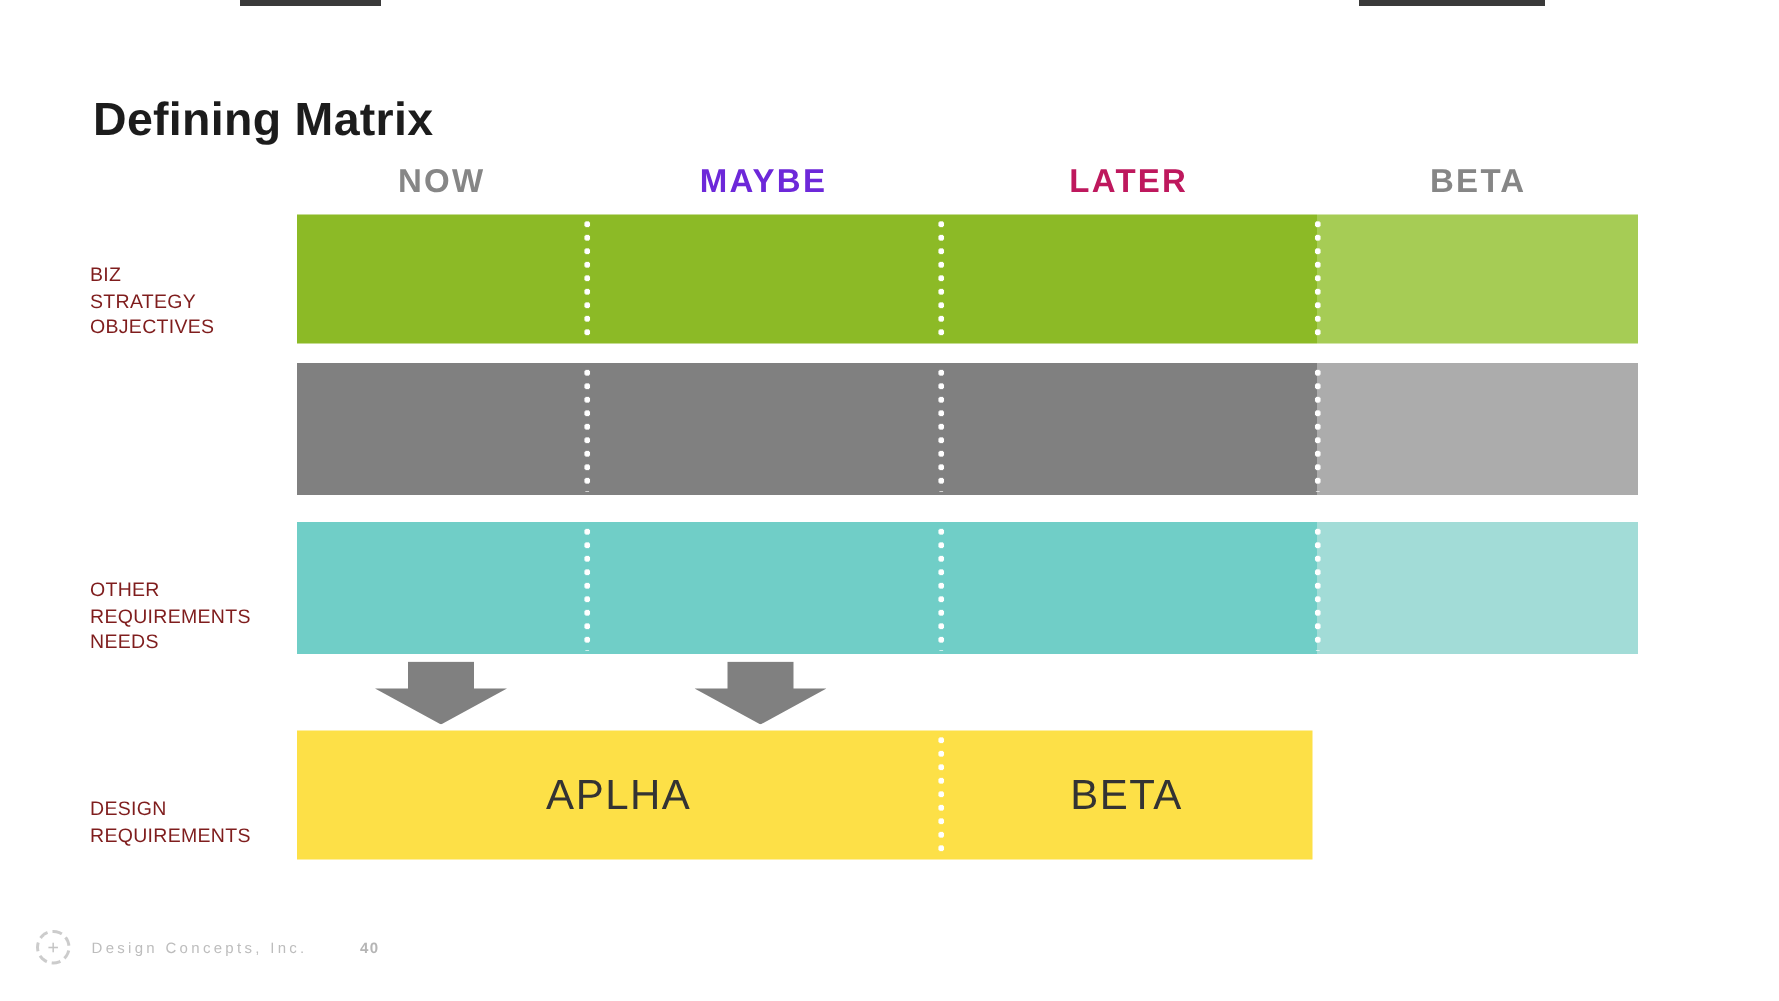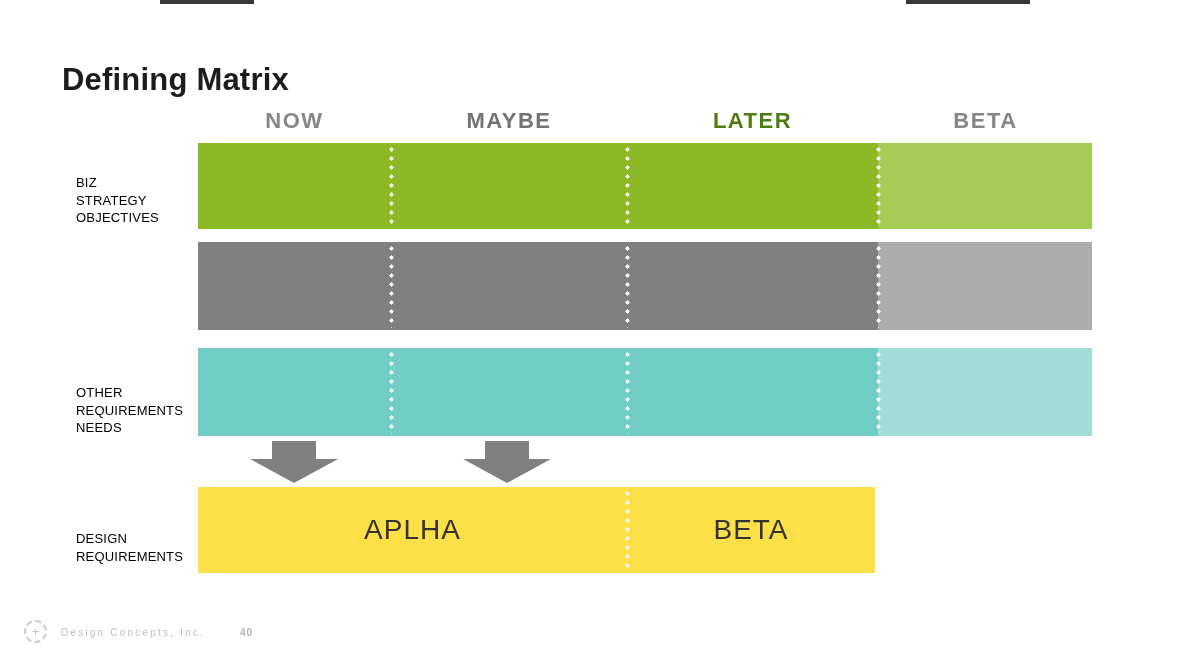--- a/index.html
+++ b/index.html
@@ -44,22 +44,22 @@
     position:absolute; top:2px; bottom:2px; width:5px;
     background-image: radial-gradient(circle, #ffffff 1.9px, rgba(255,255,255,0) 2.2px);
     background-size:5px 9px; background-repeat:repeat-y; background-position:center top;
   }
   .sep-a { left:191px; }
   .sep-b { left:427px; }
   .sep-c { left:678px; }
 
   
   .row-label {
-    position:absolute; left:76px; width:135px;
-    font-size:13px; line-height:17.5px; color:#000000;
+    position:absolute; left:60px; width:135px;
+    font-size:13px; line-height:17.5px; color:#7f1d1d;
     white-space:pre-line; letter-spacing:0.2px;
   }
   .lbl-1 { top:174px; }
   .lbl-2 { top:279px; }
   .lbl-3 { top:384px; }
   .lbl-4 { top:530px; }
 
   
   .block-arrow {
     position:absolute; top:441px; width:88px; height:42px;
@@ -99,22 +99,22 @@
 <body>
 
 <div class="slide">
 
   <div class="top-frag left"></div>
   <div class="top-frag right"></div>
 
   <div class="title">Defining Matrix</div>
 
   <div class="col-header col-now" style="color: rgb(134, 134, 134);">NOW</div>
-  <div class="col-header col-maybe" style="color: #737373;">MAYBE</div>
-  <div class="col-header col-later" style="color: #4d7c0f;">LATER</div>
+  <div class="col-header col-maybe" style="color: #6d28d9;">MAYBE</div>
+  <div class="col-header col-later" style="color: #be185d;">LATER</div>
   <div class="col-header col-never" style="color: rgb(134, 134, 134);">BETA</div>
 
   <div class="row-label lbl-1">BIZ
 STRATEGY
 OBJECTIVES</div>
   <div class="bar bar-1">
     <div class="bar-main" style="background: rgb(140, 186, 38);"></div>
     <div class="bar-never" style="background: rgb(166, 204, 85);"></div>
     <div class="dotsep sep-a"></div>
     <div class="dotsep sep-b"></div>

